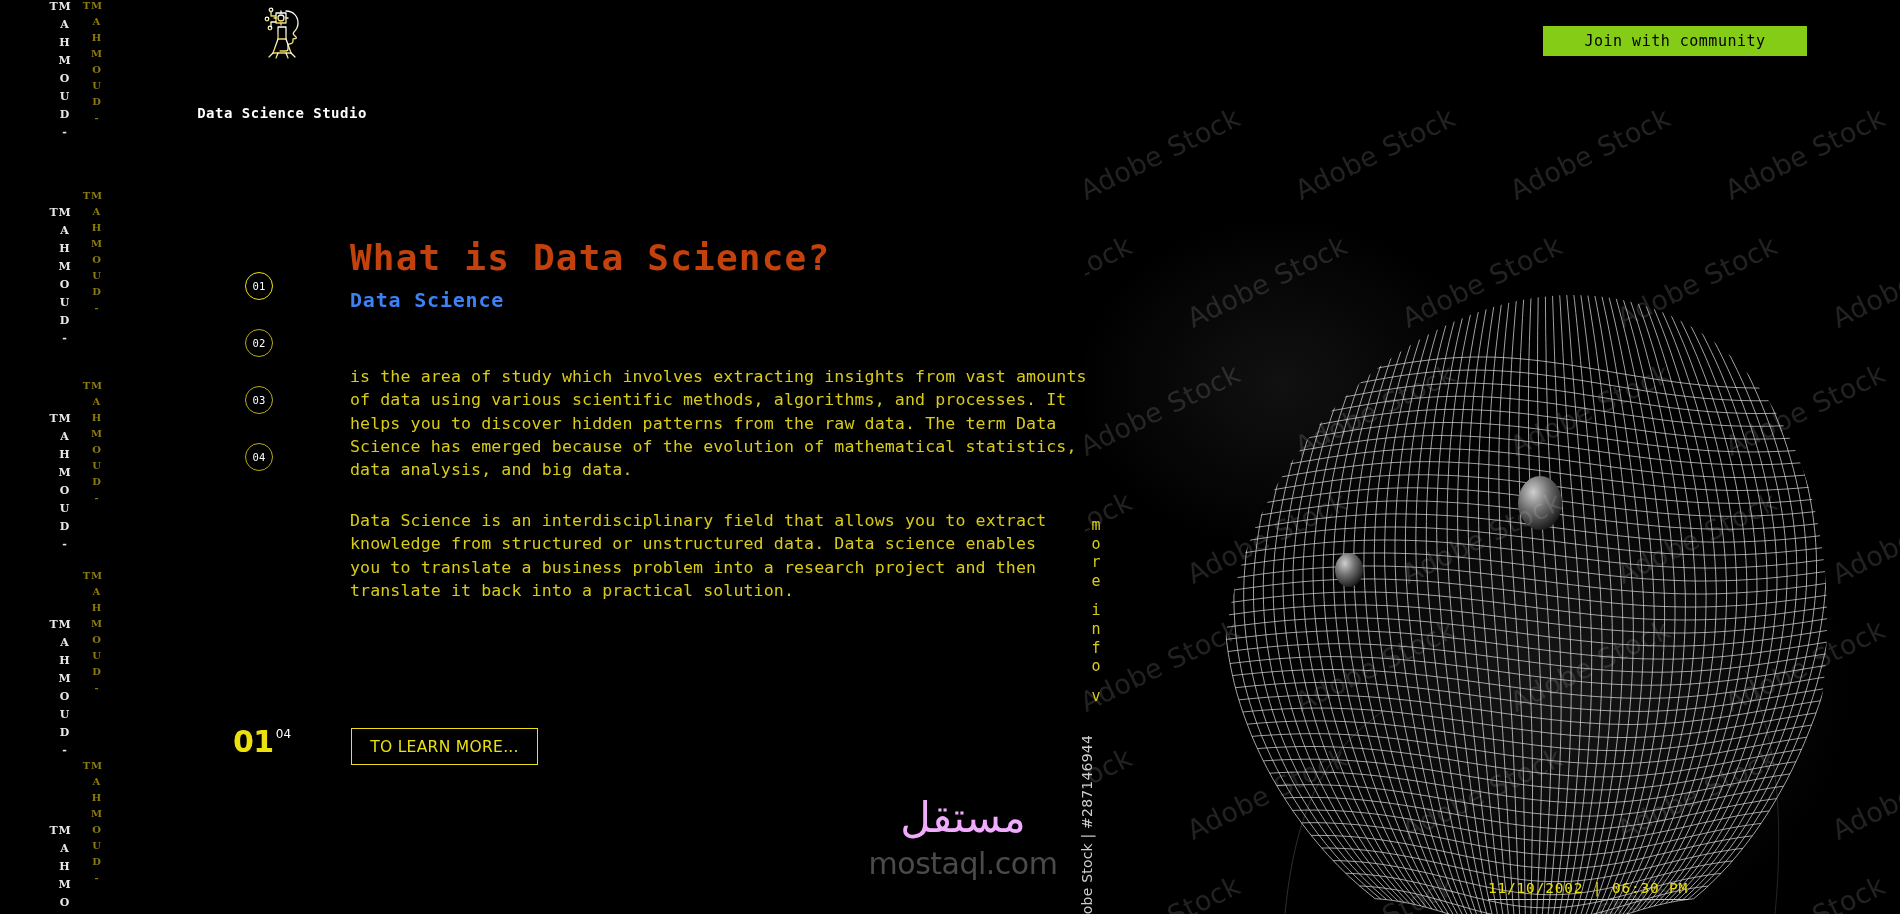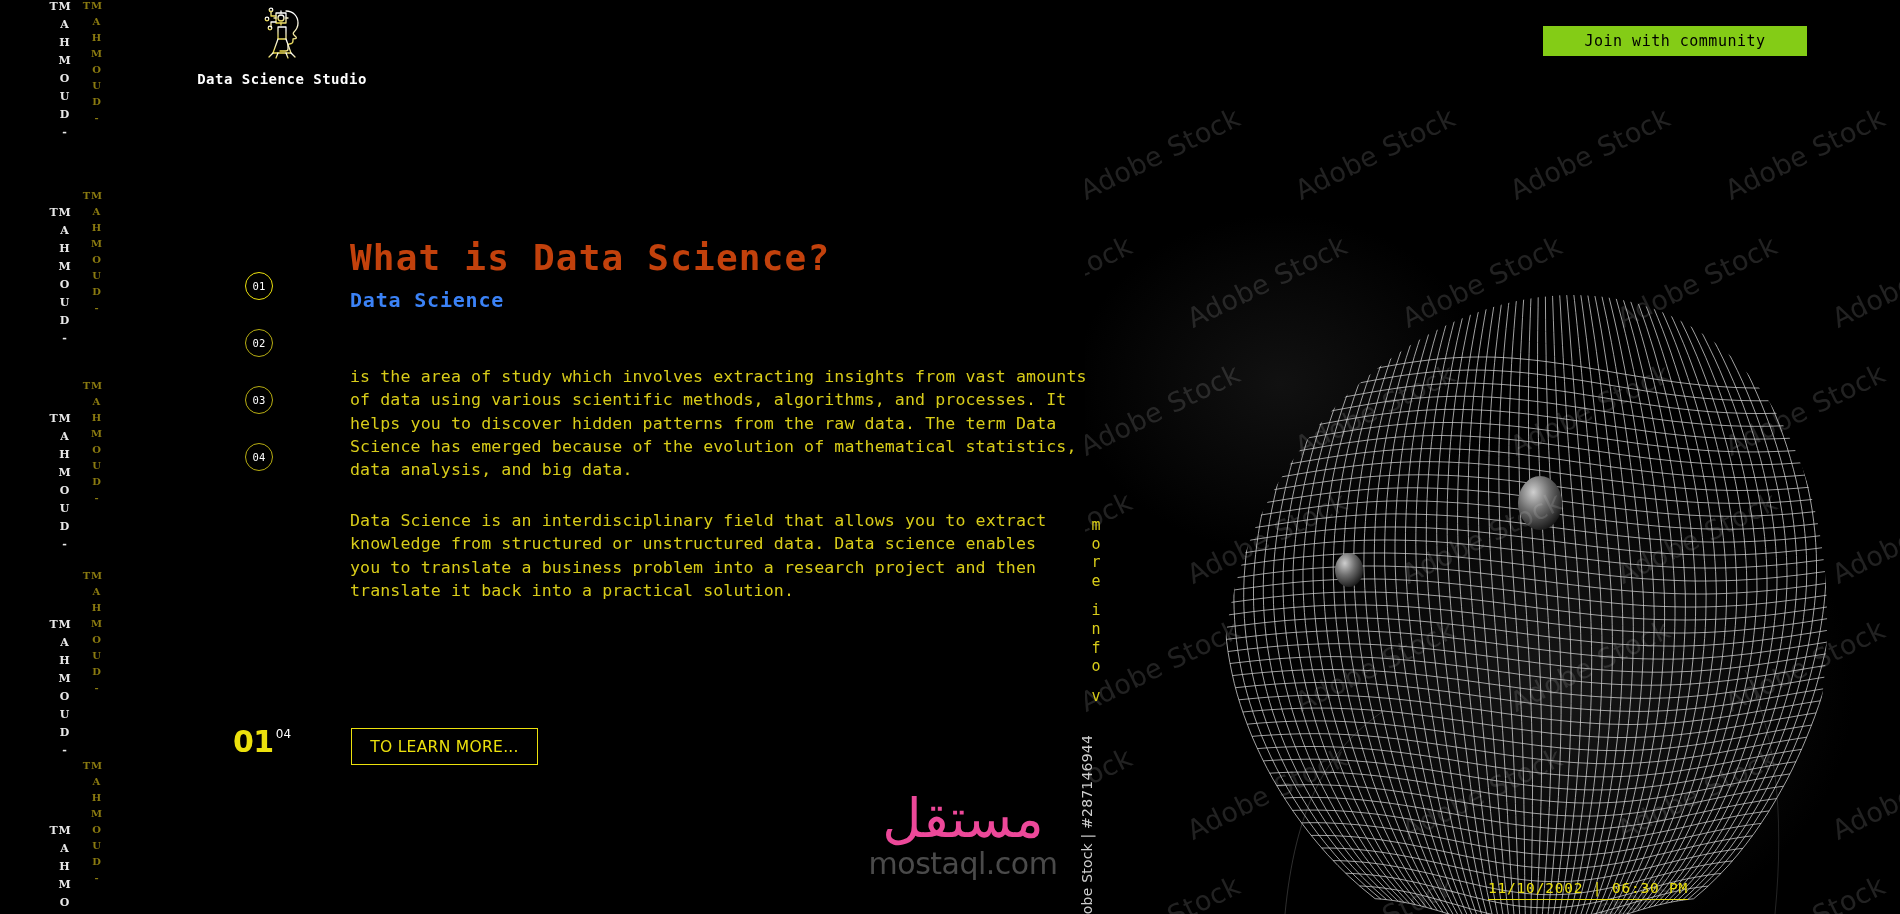--- a/index.html
+++ b/index.html
@@ -41,21 +41,21 @@
 
   
   .header {
     position: absolute; left: 0; top: 0;
     width: 1900px; height: 112px;
     z-index: 6;
   }
   .brand {
     position: absolute; left: 182px; top: 5px;
     width: 200px;
-    display: flex; flex-direction: column; align-items: center;
+    display: flex; flex-direction: column; align-items: center; gap: 34px;
   }
   .brand-logo { width: 56px; height: 62px; display: block; }
   .brand-name {
     margin-top: 4px;
     font-family: "DejaVu Sans Mono", "Liberation Mono", monospace;
     font-weight: bold;
     font-size: 14px;
     color: #ffffff;
     letter-spacing: 0.5px;
     white-space: nowrap;
@@ -234,23 +234,23 @@
 
   
   .mostaql {
     position: absolute; left: 838px; top: 788px;
     width: 250px;
     text-align: center;
     z-index: 8;
     pointer-events: none;
   }
   .mostaql-ar {
-    color: #ec4899;
-    font-family: Liberation Sans, sans-serif;
-    font-size: 54px;
+    color: #f0abfc;
+    font-family: Liberation Serif, serif;
+    font-size: 42px;
     line-height: 60px;
     direction: rtl;
     font-weight: 500;
   }
   .mostaql-en {
     color: #4a4a4a;
     font-family: "DejaVu Sans", "Liberation Sans", sans-serif;
     font-size: 30px;
     line-height: 32px;
     letter-spacing: -0.5px;

